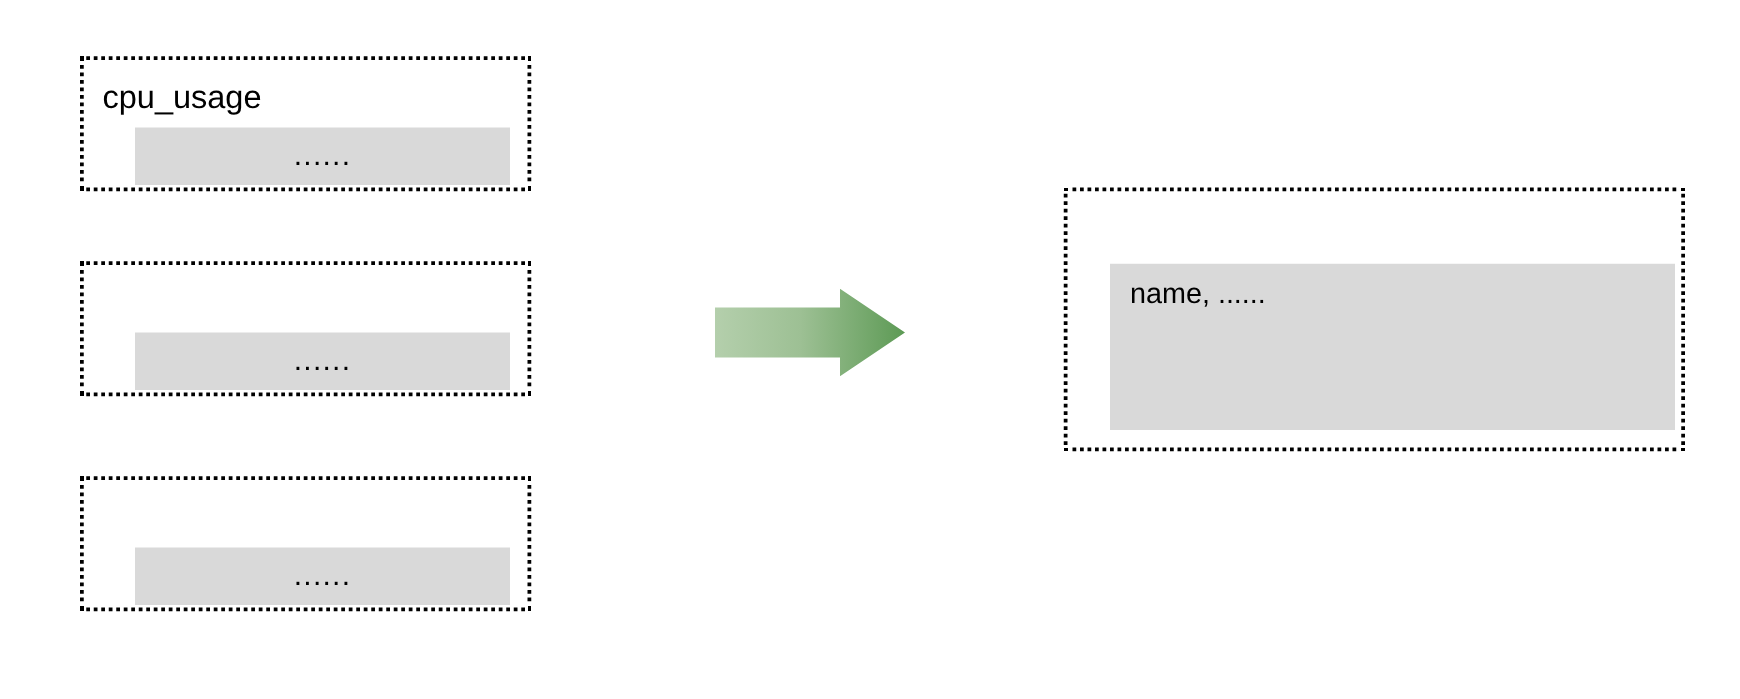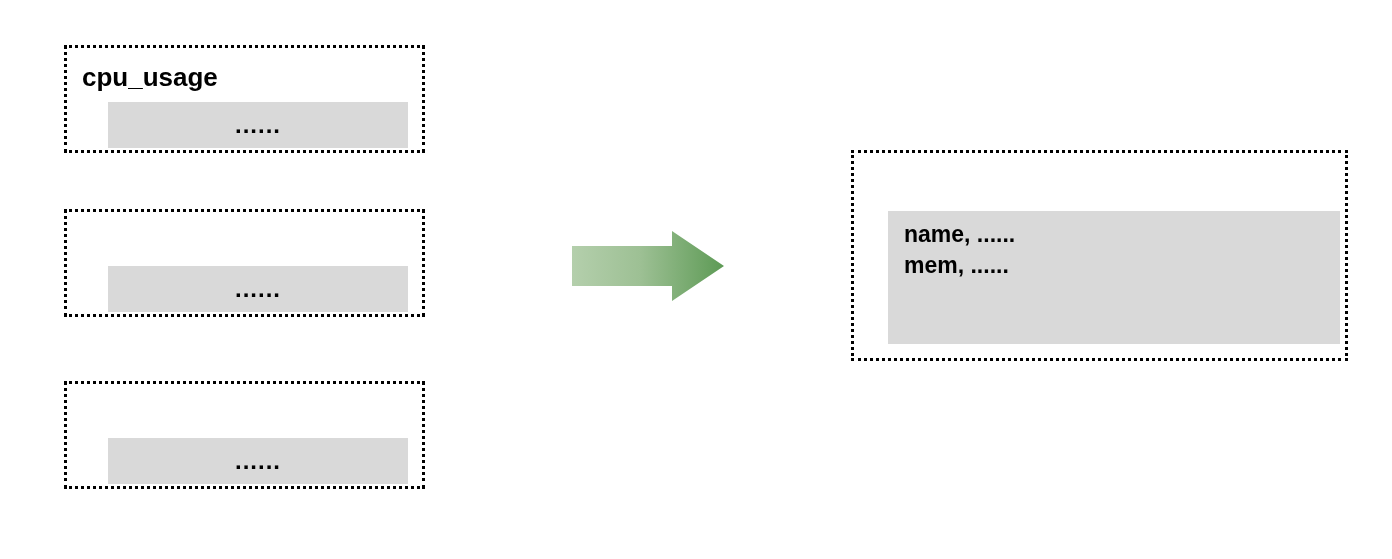--- a/index.html
+++ b/index.html
@@ -11,21 +11,20 @@
     width: 1392px;
     height: 559px;
     font-family: "Liberation Sans", sans-serif;
     overflow: hidden;
   }
   #canvas {
     position: relative;
     width: 1392px;
     height: 402px;
     background: #ffffff;
-    font-weight: bold;
   }
 
   
   .node-box {
     position: absolute;
     box-sizing: border-box;
     border: 3px dotted #000000;
     background: #ffffff;
   }
   .node-title {
@@ -130,17 +129,16 @@
           <stop offset="100%" stop-color="#5d9a55"></stop>
         </linearGradient>
       </defs>
       <polygon points="0,15 100,15 100,0 152,35 100,70 100,55 0,55" fill="url(#arrowGrad)"></polygon>
     </svg>
   </div>
 
   <div class="node-box" id="box-metrics">
     <div class="node-body">
       <div class="metric-row">name, ......</div>
-      <div class="metric-row">mem, ......</div>
     </div>
   </div>
 
 </div>
 
 </body></html>

